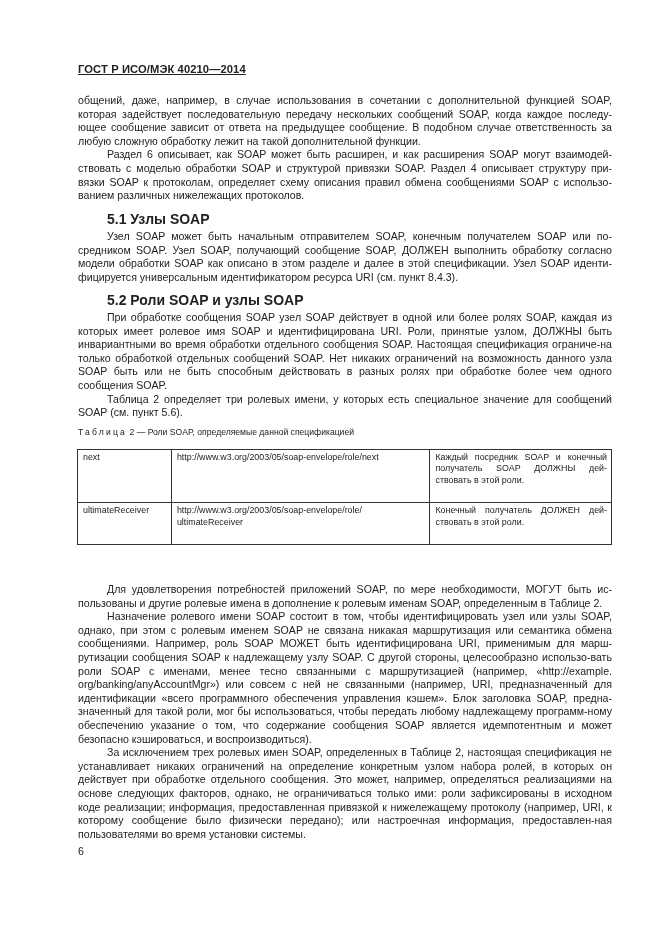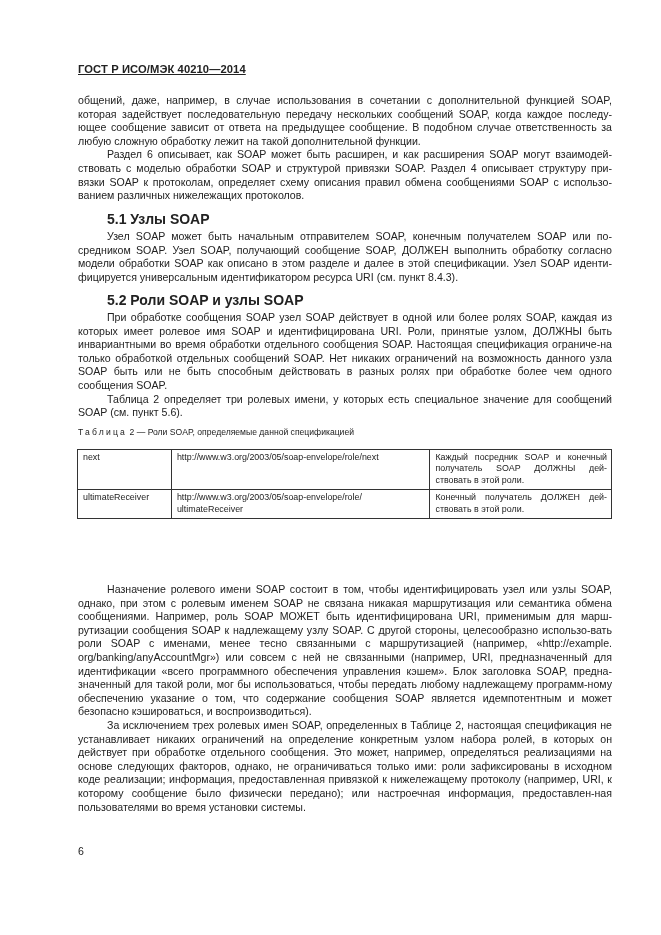--- a/index.html
+++ b/index.html
@@ -7,21 +7,21 @@
          font-family:"Liberation Sans", sans-serif; color:#222; }
   .page { position:absolute; left:0; top:0; width:661px; height:935px; }
   .hdr { position:absolute; left:78px; top:63px; font-weight:bold; font-size:11.2px; letter-spacing:0.1px;text-decoration:underline; }
   .block { position:absolute; left:78px; width:534px; font-size:10.6px; line-height:13.6px; text-align:justify; }
   .block p { margin:0; }
   .ind { text-indent:29px; }
   .h2 { position:absolute; left:107px; font-weight:bold; font-size:14px; }
   .caption { position:absolute; left:78px; top:427px; font-size:8.6px; }
   .caption .sp { letter-spacing:2.2px; }
   table.t { position:absolute; left:77px; top:449px; width:535px; border-collapse:collapse; font-size:8.9px; line-height:11.4px; }
-  table.t td, table.t th { border:1px solid #333; vertical-align:top; padding:2px 4px 3px 5px; font-weight:normal; text-align:left; }
+  table.t td, table.t th { border:1px solid #333; vertical-align:top; padding:2px 4px 16px 5px; font-weight:normal; text-align:left; }
   table.t th { text-align:center; font-size:7.6px; color:#444; vertical-align:middle; height:17px; padding:2px 3px; }
   table.t tr.hrow th { border-top:1px solid #333; }
   table.t td.desc { text-align:justify; }
   table.t { border-left:none; border-right:none; }
   .pnum { position:absolute; left:78px; top:845px; font-size:10.6px; }
 </style>
 </head>
 <body>
 
 <div class="page">
@@ -62,19 +62,20 @@
     </tr>
     <tr>
       <td>ultimateReceiver</td>
       <td>http://www.w3.org/2003/05/soap-envelope/role/ ultimateReceiver</td>
       <td class="desc">Конечный получатель ДОЛЖЕН дей-ствовать в этой роли.</td>
     </tr>
   </tbody>
     </table>
 
   <div class="block" style="top:583px;">
+    <p class="ind">Для удовлетворения потребностей приложений SOAP, по мере необходимости, МОГУТ быть ис-пользованы и другие ролевые имена в дополнение к ролевым именам SOAP, определенным в Таблице 2.</p>
     <p class="ind">Назначение ролевого имени SOAP состоит в том, чтобы идентифицировать узел или узлы SOAP, однако, при этом с ролевым именем SOAP не связана никакая маршрутизация или семантика обмена сообщениями. Например, роль SOAP МОЖЕТ быть идентифицирована URI, применимым для марш-рутизации сообщения SOAP к надлежащему узлу SOAP.  С другой стороны, целесообразно использо-вать роли SOAP с именами, менее тесно связанными с маршрутизацией (например, «http://example. org/banking/anyAccountMgr») или совсем с ней не связанными (например, URI, предназначенный для идентификации «всего программного обеспечения управления кэшем». Блок заголовка SOAP, предна-значенный для такой роли, мог бы использоваться, чтобы передать любому надлежащему программ-ному обеспечению указание о том, что содержание сообщения SOAP является идемпотентным и может безопасно кэшироваться, и воспроизводиться).</p>
     <p class="ind">За исключением трех ролевых имен SOAP, определенных в Таблице 2, настоящая спецификация не устанавливает никаких ограничений на определение конкретным узлом набора ролей, в которых он действует при обработке отдельного сообщения. Это может, например, определяться реализациями на основе следующих факторов, однако, не ограничиваться только ими: роли зафиксированы в исходном коде реализации; информация, предоставленная привязкой к нижележащему протоколу (например, URI, к которому сообщение было физически передано); или настроечная информация, предоставлен-ная пользователями во время установки системы.</p>
   </div>
 
   <div class="pnum">6</div>
 
 </div>
 
 </body></html>

